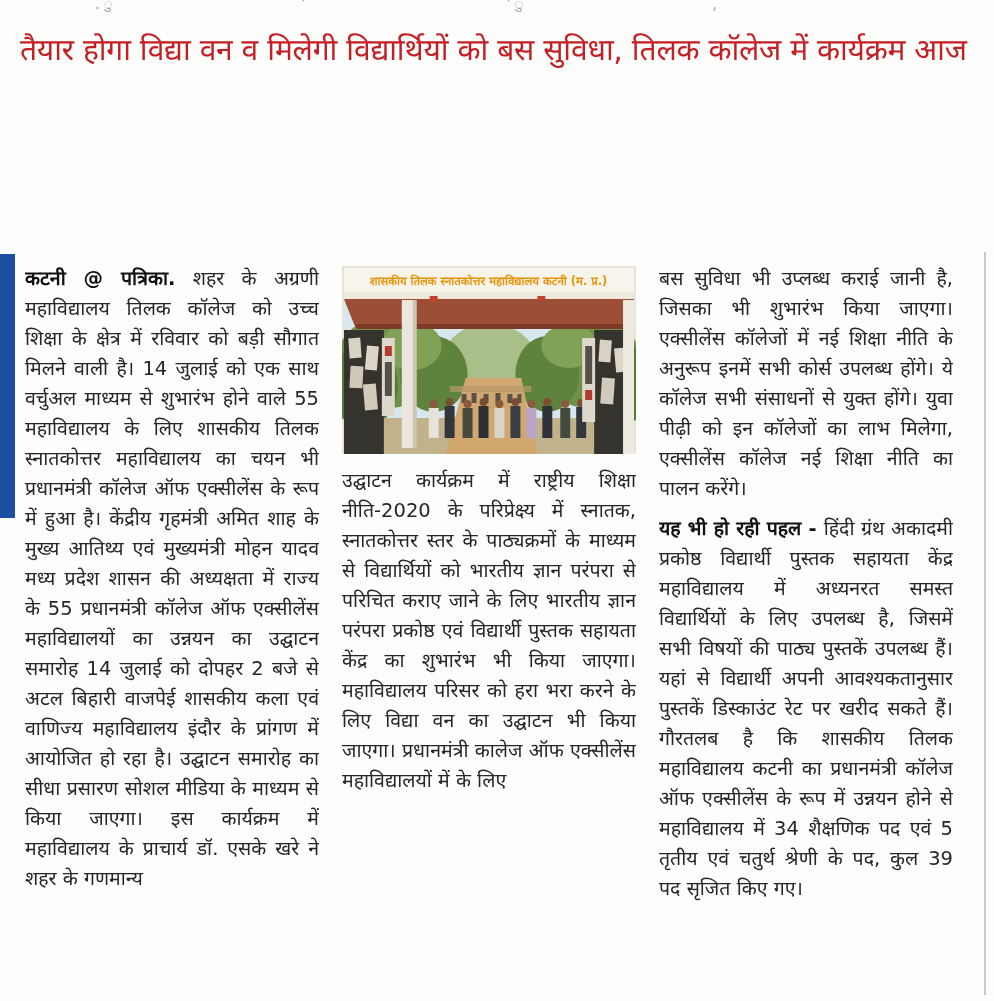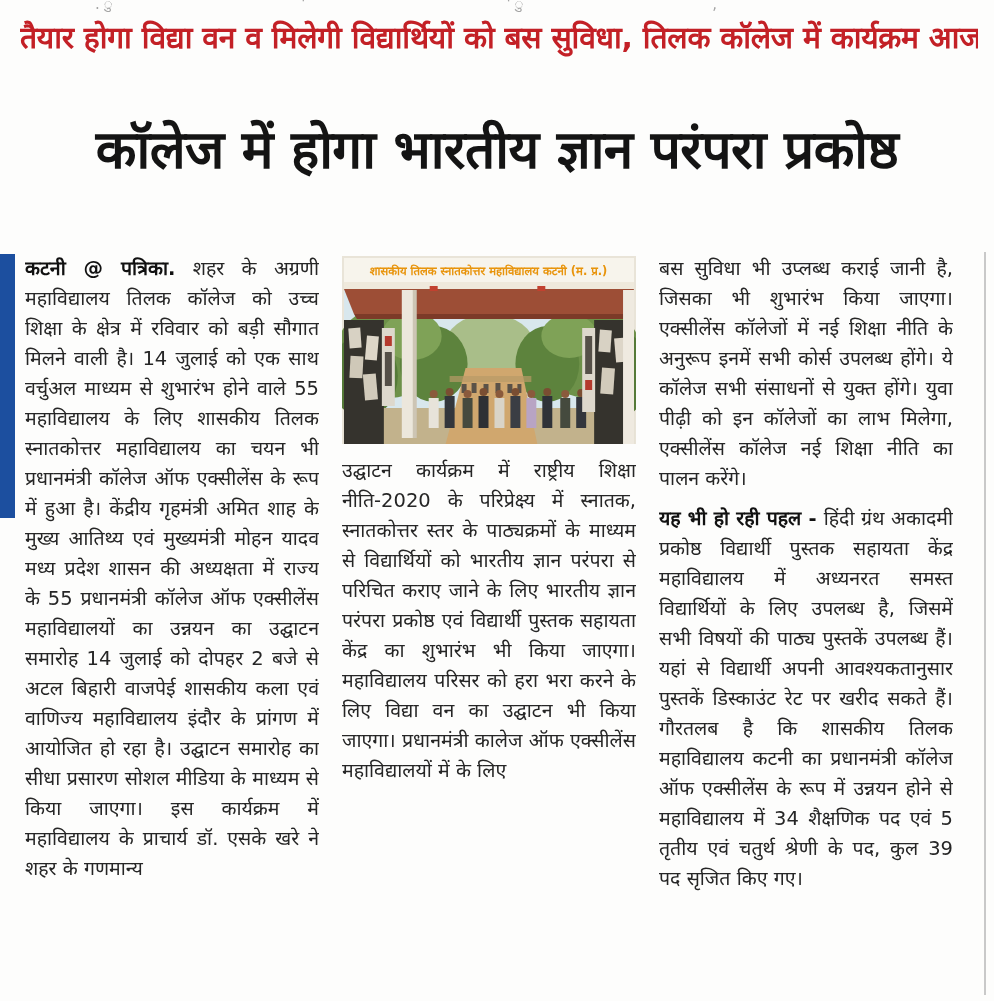--- a/index.html
+++ b/index.html
@@ -8,40 +8,40 @@
   .page {
     position:relative; width:994px; height:1001px; overflow:hidden;
     background:#fdfdfc; font-family:"DejaVu Sans", sans-serif; color:#232323;
   }
   .top-remnant {
     position:absolute; top:-4px; left:95px; width:880px; height:16px;
     overflow:hidden; color:#8f8f8f; font-size:15px; line-height:16px;
     word-spacing:92px; white-space:nowrap; opacity:.8;
   }
   .kicker {
-    position:absolute; top:16px; left:20px; width:958px;
-    font-size:30px; font-weight:700; color:#c32026;
+    position:absolute; top:28px; left:20px; width:958px;
+    font-size:30px; font-weight:400; color:#c32026;
     white-space:nowrap; overflow:hidden; letter-spacing:-0.3px;
   }
   .headline {
     position:absolute; top:76px; left:0; width:100%;
     text-align:center; font-weight:700; color:#141414;
     font-size:53px; line-height:1.45; letter-spacing:-0.5px;
   }
   .headline span { display:block; }
   .body-area { position:absolute; top:252px; left:0; right:0; bottom:0; }
   .blue-bar {
     position:absolute; left:0; top:2px; width:15px; height:264px;
     background:#1c4f9f;
   }
   .edge-rule {
     position:absolute; right:8px; top:0; bottom:6px; width:2px; background:#c9c9c9;
   }
   .columns {
-    position:absolute; left:25px; top:2px; width:928px; bottom:0;
+    position:absolute; left:25px; top:12px; width:928px; bottom:0;
     display:flex; gap:23px;
   }
   .col {
     flex:1; min-width:0; overflow:hidden;
     font-size:19.5px; line-height:30px; text-align:justify;
     color:#262626; text-justify:inter-word;
   }
   .col + .col { position:relative; }
   .col + .col::before {
     content:""; position:absolute; left:-12px; top:2px; bottom:8px;
@@ -60,21 +60,20 @@
 </head>
 <body>
 
 <div class="page">
 
   <div class="top-remnant">. ु ' ˙ ' ु ,</div>
 
   <div class="kicker">तैयार होगा विद्या वन व मिलेगी विद्यार्थियों को बस सुविधा, तिलक कॉलेज में कार्यक्रम आज</div>
 
   <h1 class="headline">
-    <span>कॉलेज में होगा भारतीय ज्ञान परंपरा प्रकोष्ठ</span>
   </h1>
 
   <div class="body-area">
     <div class="blue-bar"></div>
     <div class="edge-rule"></div>
 
     <div class="columns">
 
       <div class="col">
         <p><span class="dateline">कटनी @ पत्रिका.</span><span> शहर के अग्रणी महाविद्यालय तिलक कॉलेज को उच्च शिक्षा के क्षेत्र में रविवार को बड़ी सौगात मिलने वाली है। 14 जुलाई को एक साथ वर्चुअल माध्यम से शुभारंभ होने वाले 55 महाविद्यालय के लिए शासकीय तिलक स्नातकोत्तर महाविद्यालय का चयन भी प्रधानमंत्री कॉलेज ऑफ एक्सीलेंस के रूप में हुआ है। केंद्रीय गृहमंत्री अमित शाह के मुख्य आतिथ्य एवं मुख्यमंत्री मोहन यादव मध्य प्रदेश शासन की अध्यक्षता में राज्य के 55 प्रधानमंत्री कॉलेज ऑफ एक्सीलेंस महाविद्यालयों का उन्नयन का उद्घाटन समारोह 14 जुलाई को दोपहर 2 बजे से अटल बिहारी वाजपेई शासकीय कला एवं वाणिज्य महाविद्यालय इंदौर के प्रांगण में आयोजित हो रहा है। उद्घाटन समारोह का सीधा प्रसारण सोशल मीडिया के माध्यम से किया जाएगा। इस कार्यक्रम में महाविद्यालय के प्राचार्य डॉ. एसके खरे ने शहर के गणमान्य</span></p>

